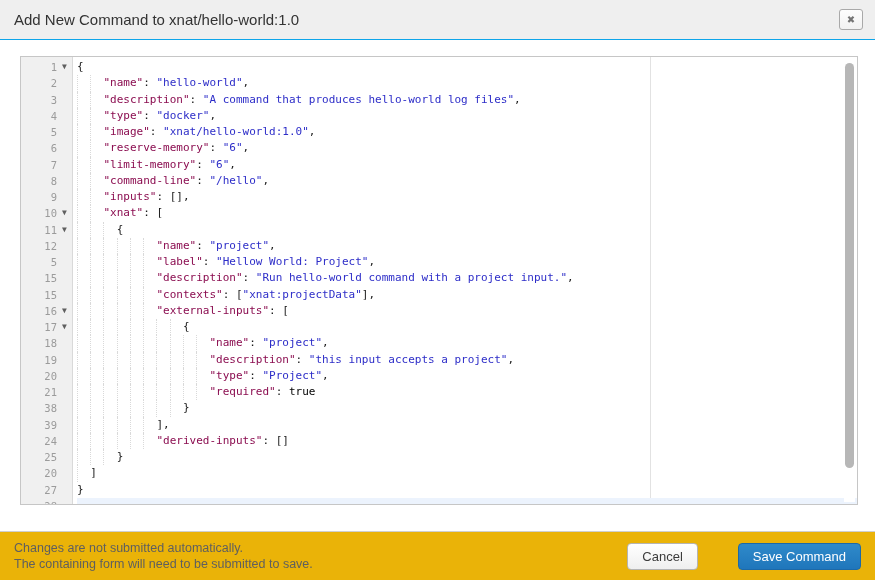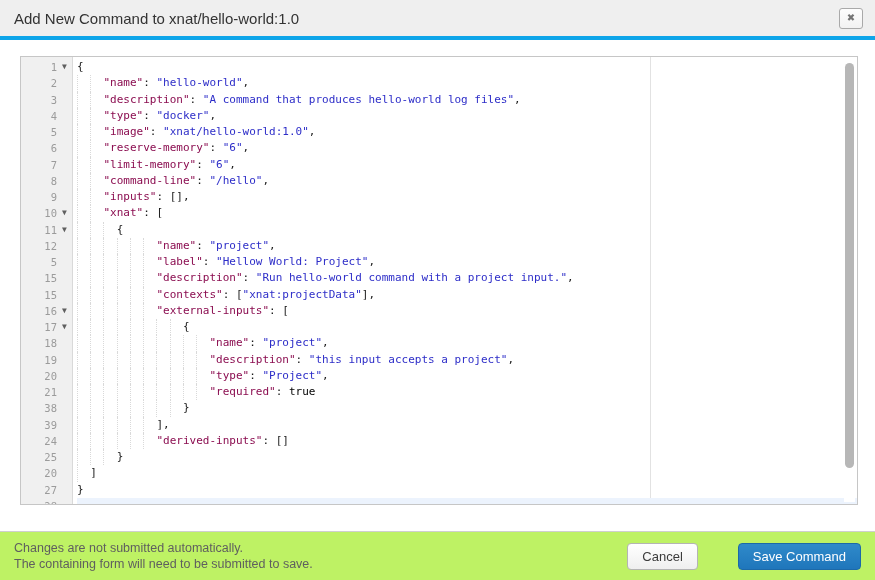--- a/index.html
+++ b/index.html
@@ -9,21 +9,21 @@
     background:#ffffff;
     position:relative;
     overflow:hidden;
     box-shadow: inset 0 0 0 1px #b9b9b9;
   }
 
   
   .titlebar {
     height:40px;
     background:#efefef;
-    border-bottom:4px solid #0ea5e9;
+    border-bottom:1px solid #0ea5e9;
     display:flex;
     align-items:center;
     padding:0 12px 0 14px;
     justify-content:flex-end;
   }
   .title {
     font-size:15px;
     color:#333333;
     flex:1 1 auto;
     white-space:nowrap;
@@ -101,21 +101,21 @@
     width:9px; height:405px;
     background:#b7b7b7;
     border-radius:5px;
   }
 
   
   .footer {
     position:absolute;
     left:0; right:0; bottom:0;
     height:49px;
-    background:#bef264;
+    background:#eab308;
     border-top:1px solid #cfcfcf;
     display:flex;
     align-items:center;
     justify-content:space-between;
     padding:0 14px;
   }
   .notes { font-size:12.5px; color:#5f5f5f; line-height:16px; }
   .actions { display:flex; align-items:center; gap:12px; }
   .btn {
     height:27px;

